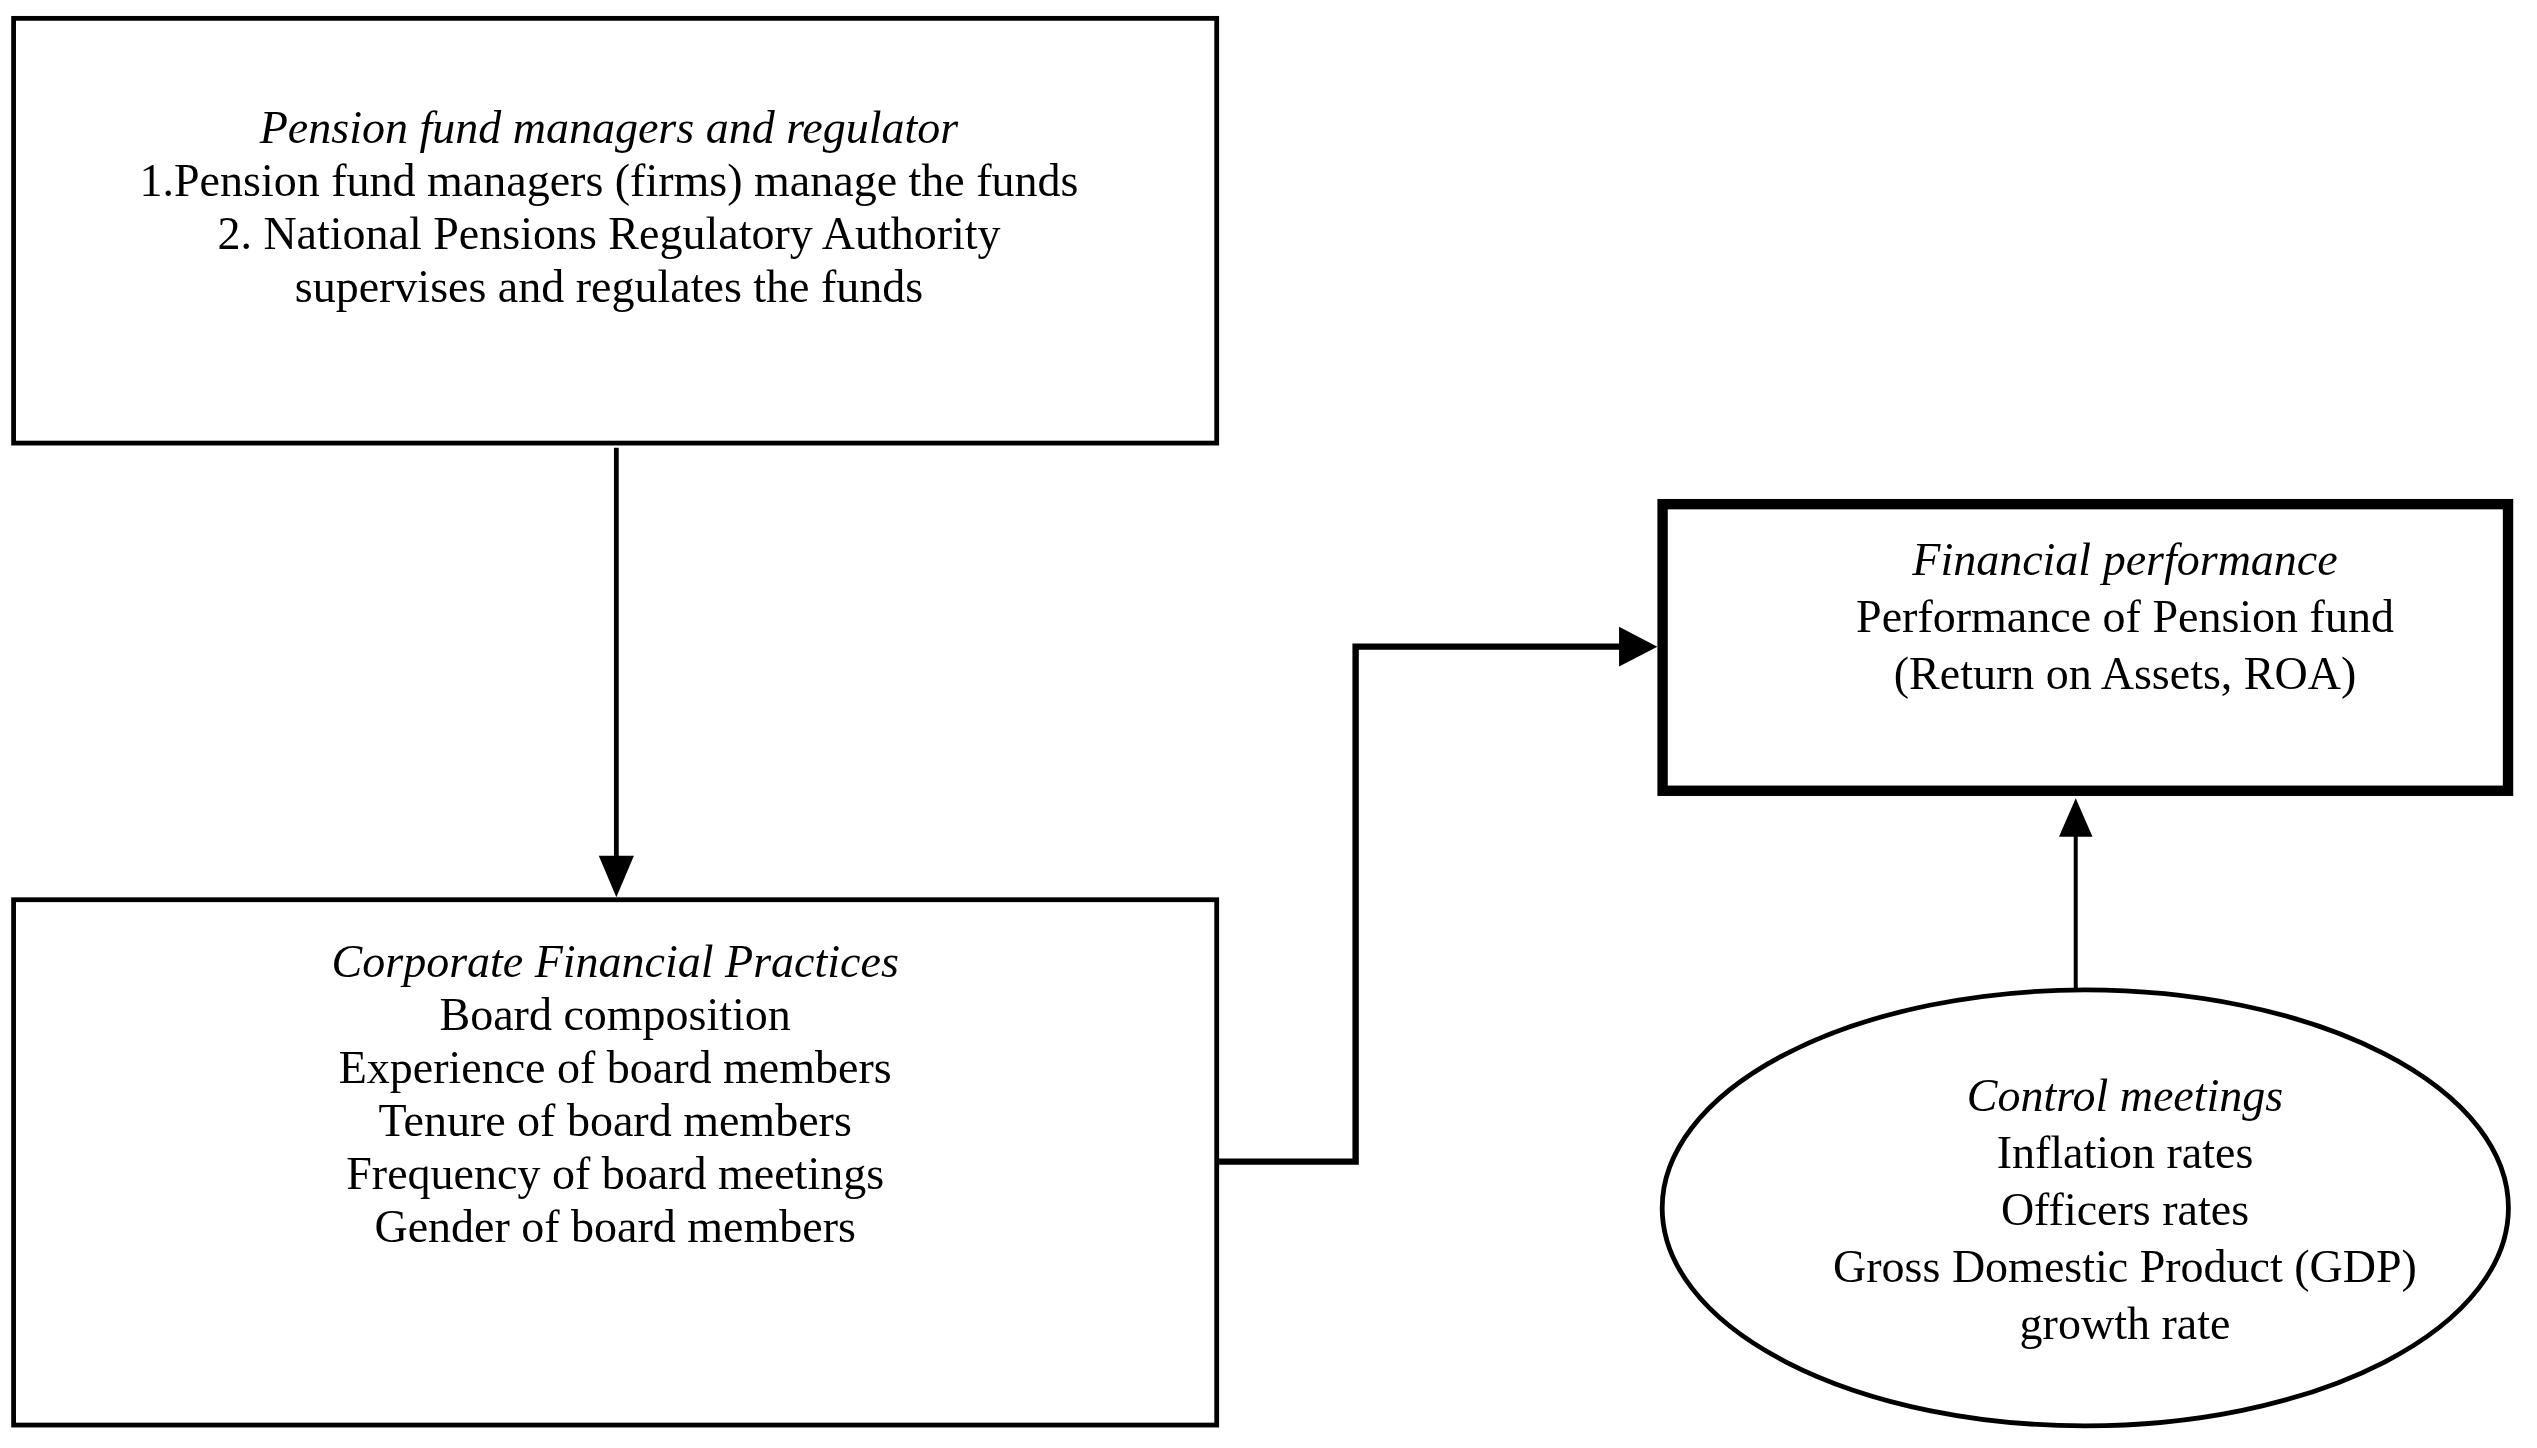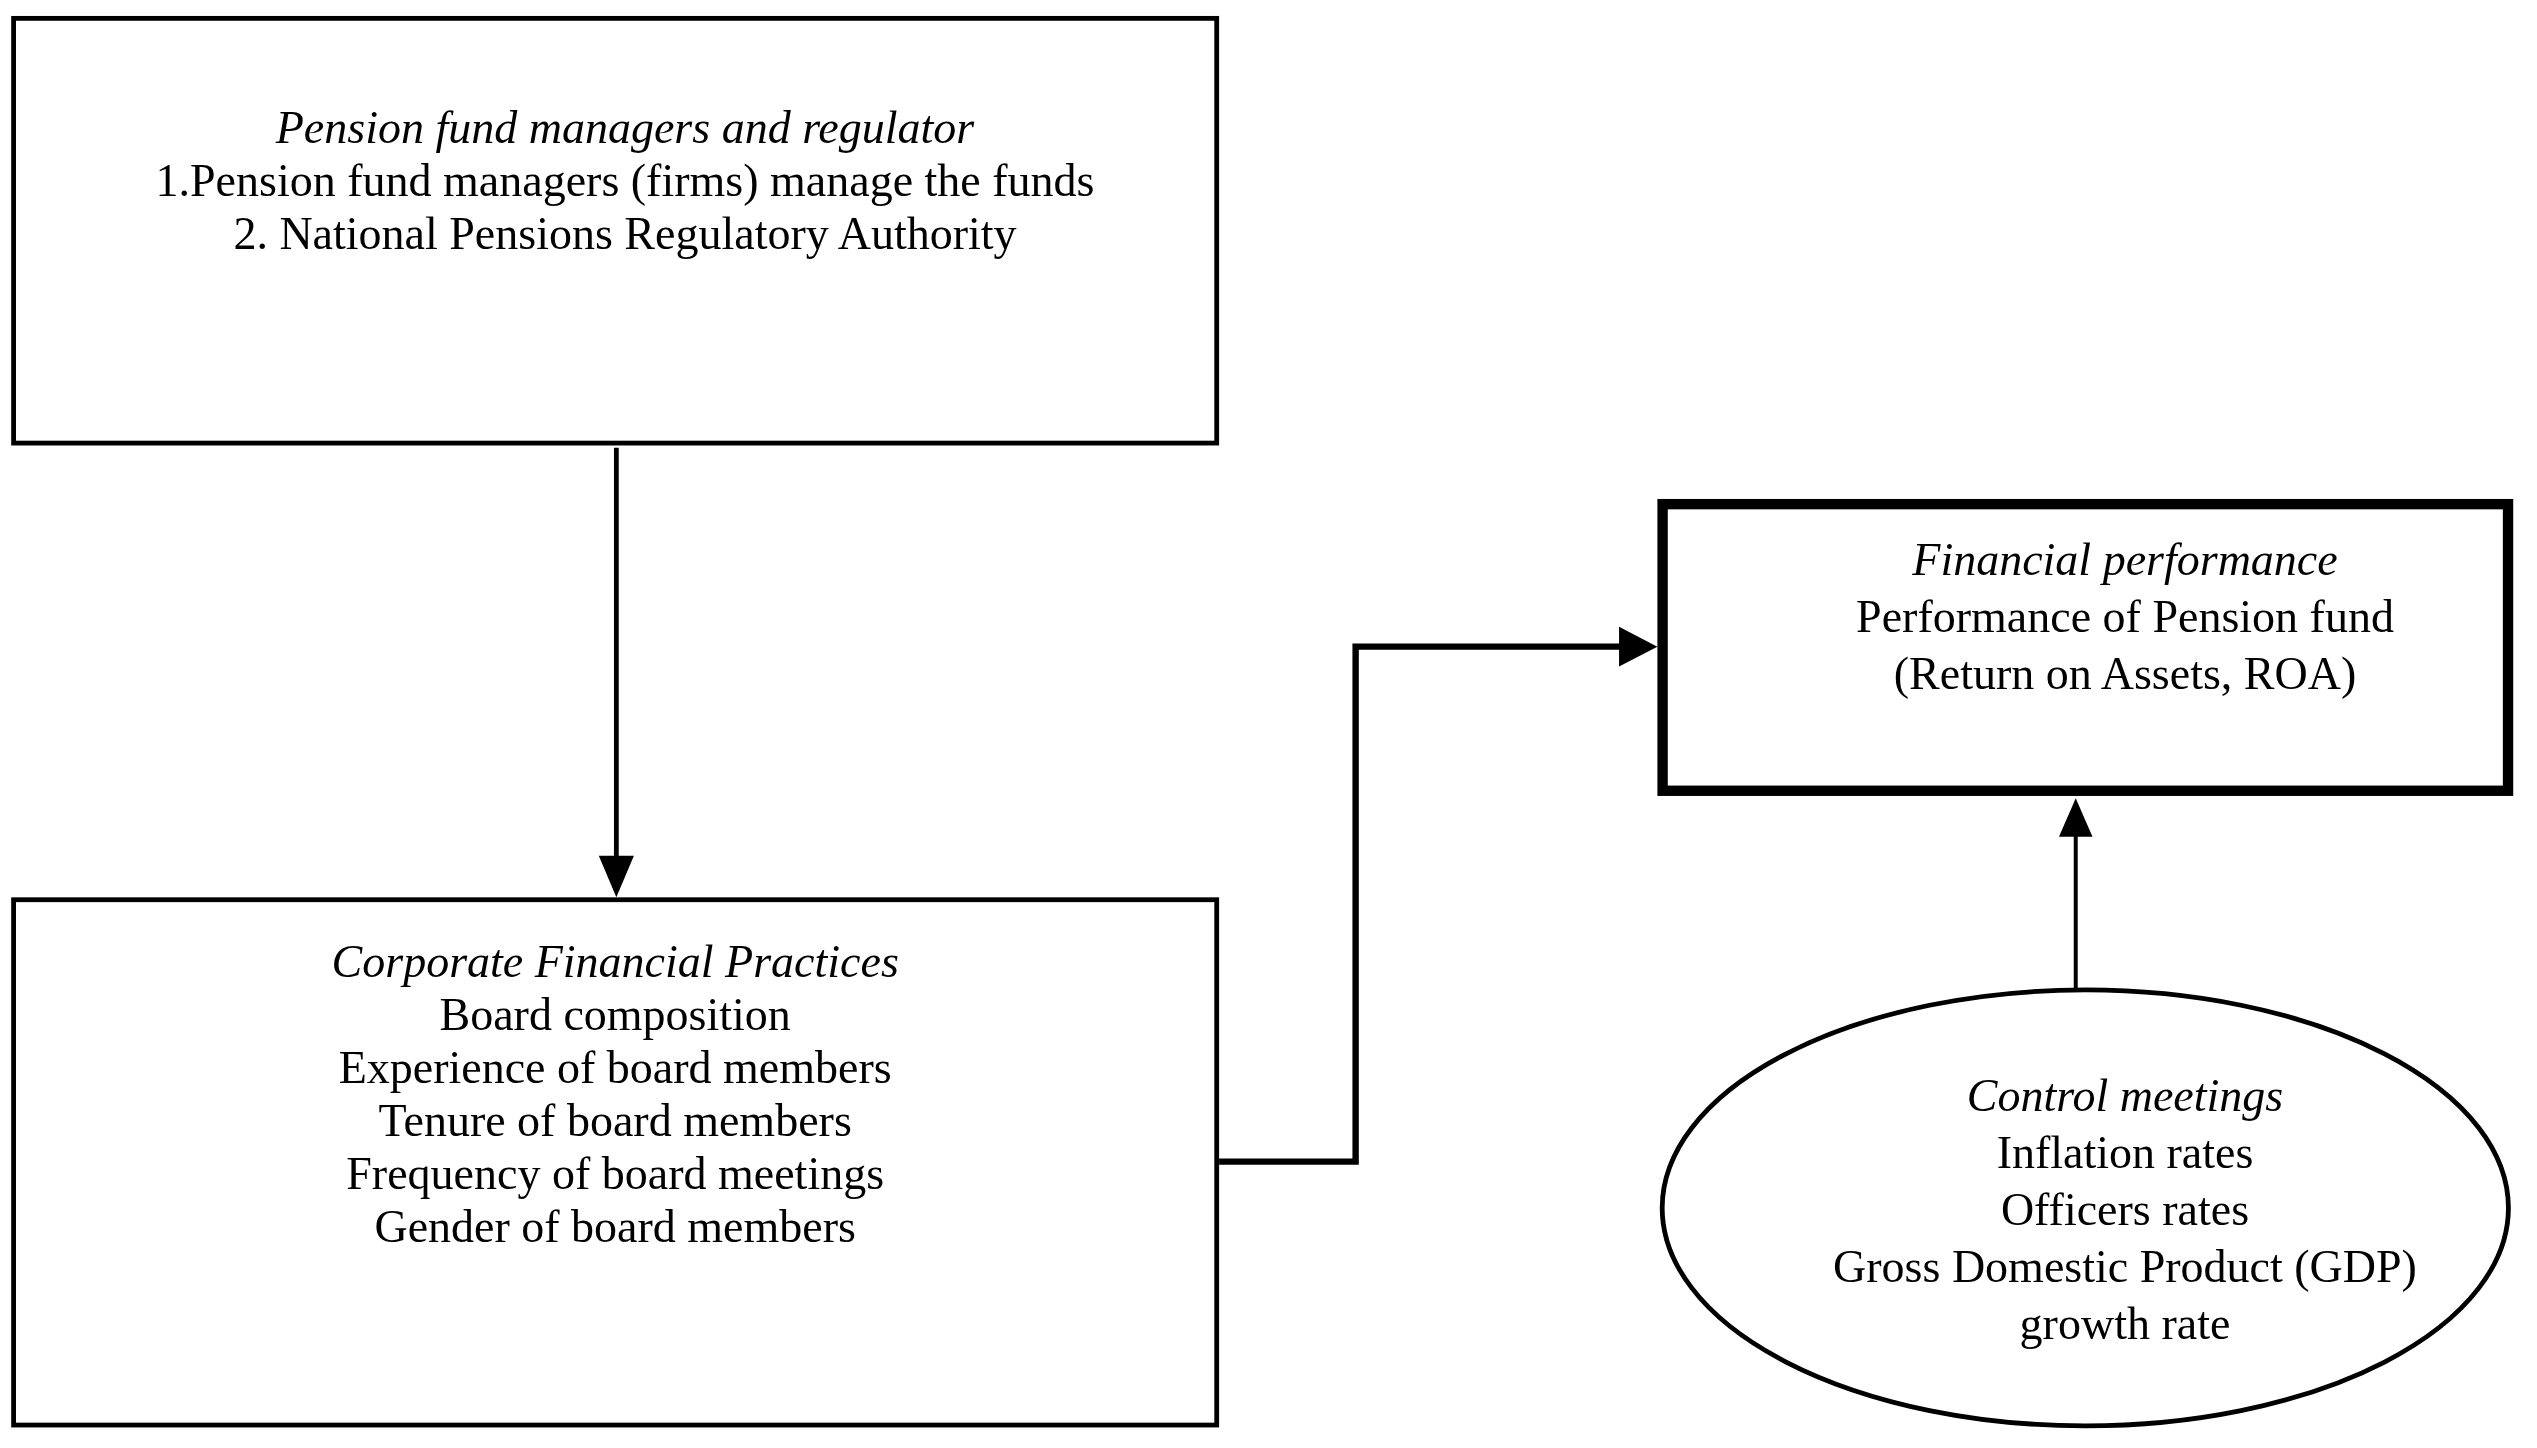--- a/index.html
+++ b/index.html
@@ -54,24 +54,25 @@
     <line x1="772" y1="561" x2="772" y2="1076" stroke="#000000" stroke-width="6"></line>
     <polygon points="772,1124 750,1072 794,1072" fill="#000000"></polygon>
 
     <polyline points="1527,1455 1698,1455 1698,810 2032,810" fill="none" stroke="#000000" stroke-width="8"></polyline>
     <polygon points="2076,810 2028,785 2028,835" fill="#000000"></polygon>
 
     <line x1="2600" y1="1240" x2="2600" y2="1044" stroke="#000000" stroke-width="5"></line>
     <polygon points="2600,1000 2579,1048 2621,1048" fill="#000000"></polygon>
   </svg>
 
-  <div class="node-text lh67" style="left:21px; top:101px; width:1208px;">
+  <div class="node-text lh67" style="left:5px; top:101px; width:1208px;">
     <div class="line title">Pension fund managers and regulator</div>
     <div class="line">1.Pension fund managers (firms) manage the funds</div>
     <div class="line">2. National Pensions Regulatory Authority</div>
+    <div class="line">supervises and regulates the funds</div>
   </div>
 
   <div class="node-text lh67" style="left:11.2px; top:935px; width:1208px;">
     <div class="line title">Corporate Financial Practices</div>
     <div class="line">Board composition</div>
     <div class="line">Experience of board members</div>
     <div class="line">Tenure of board members</div>
     <div class="line">Frequency of board meetings</div>
     <div class="line">Gender of board members</div>
   </div>

